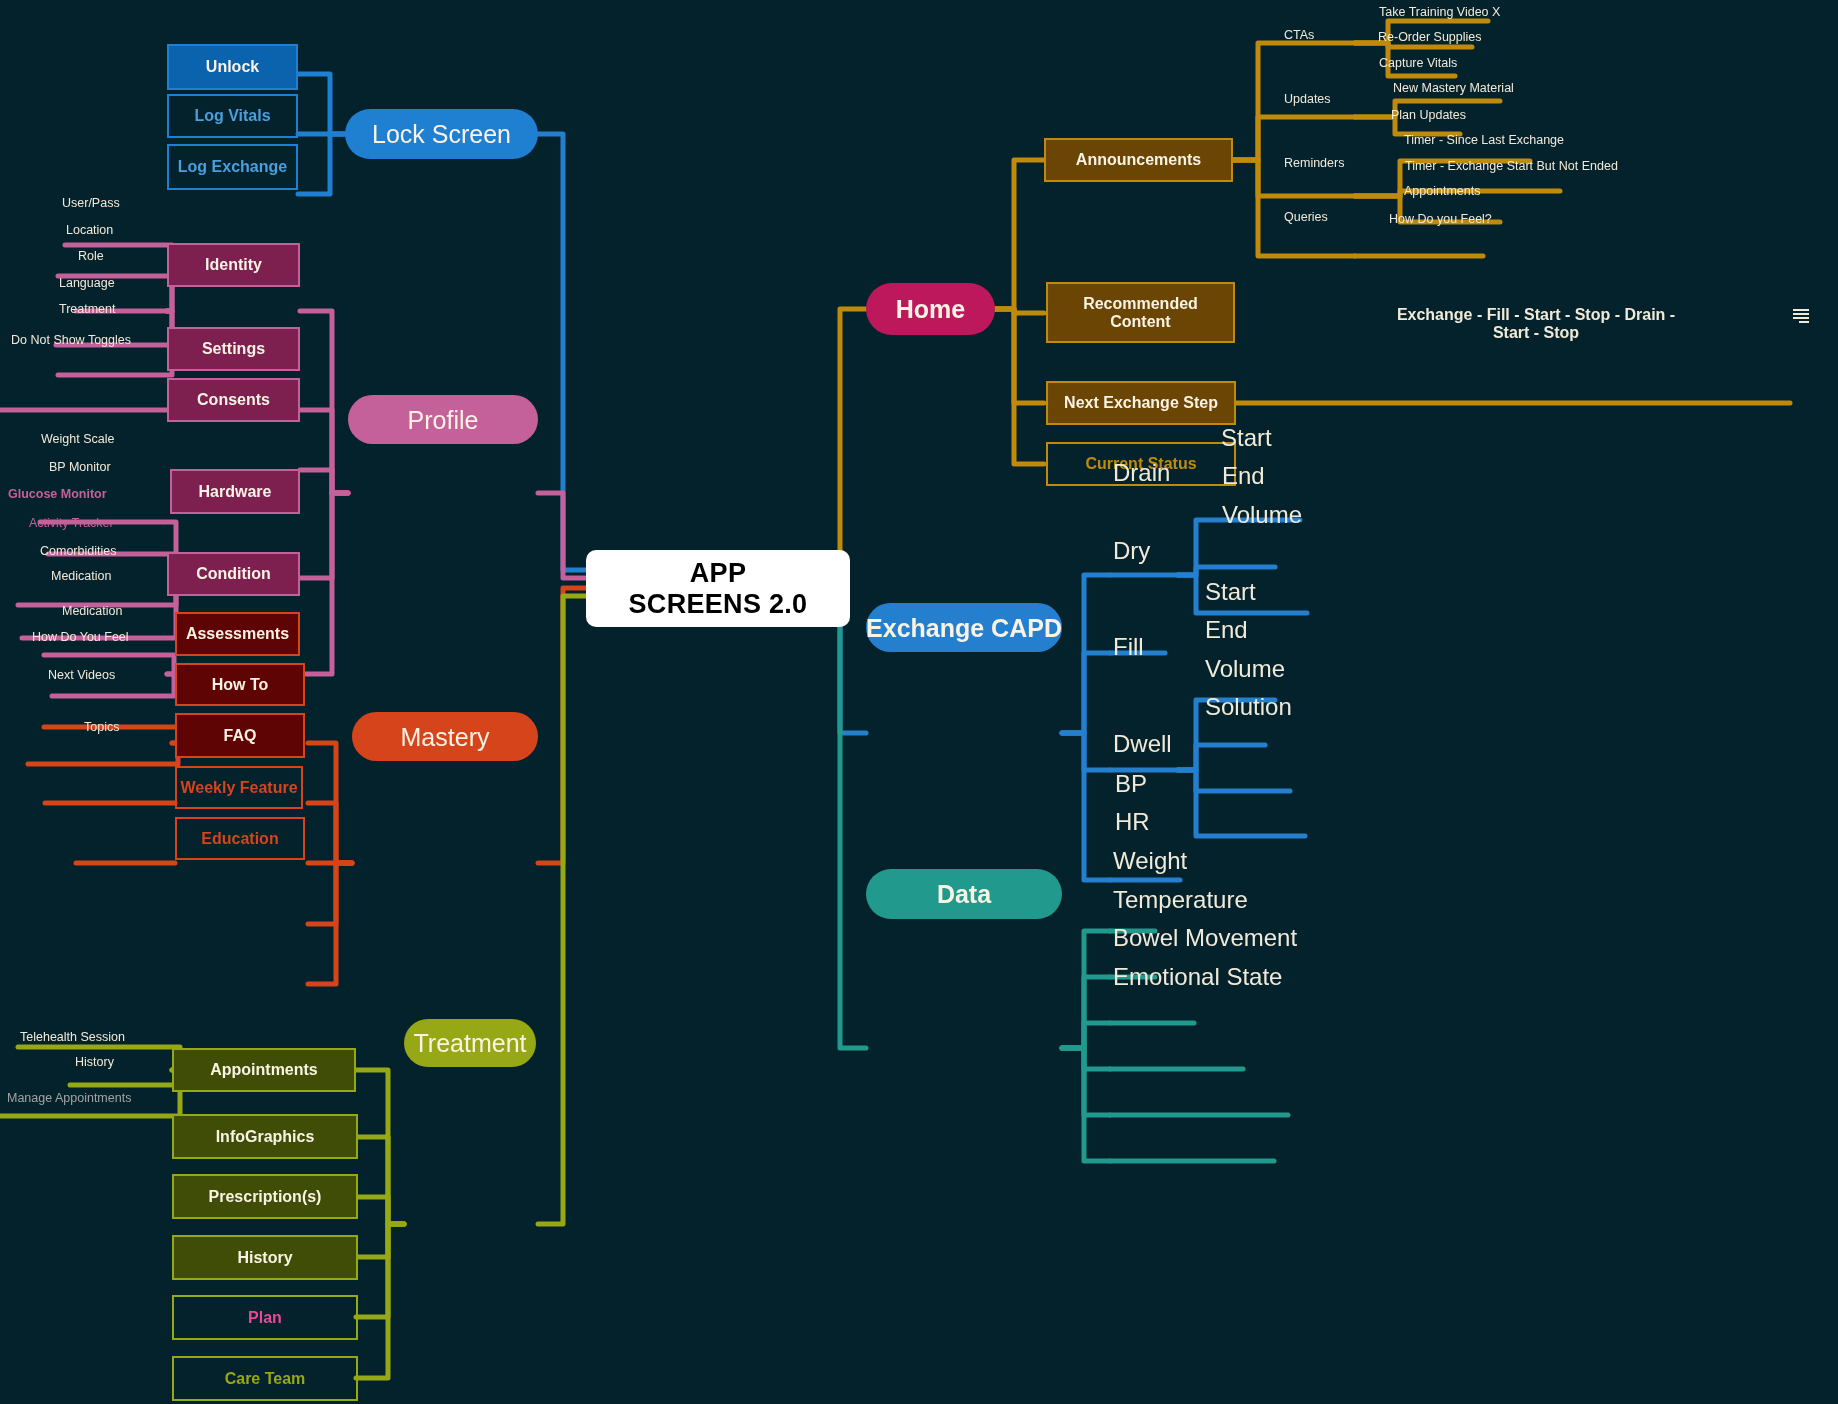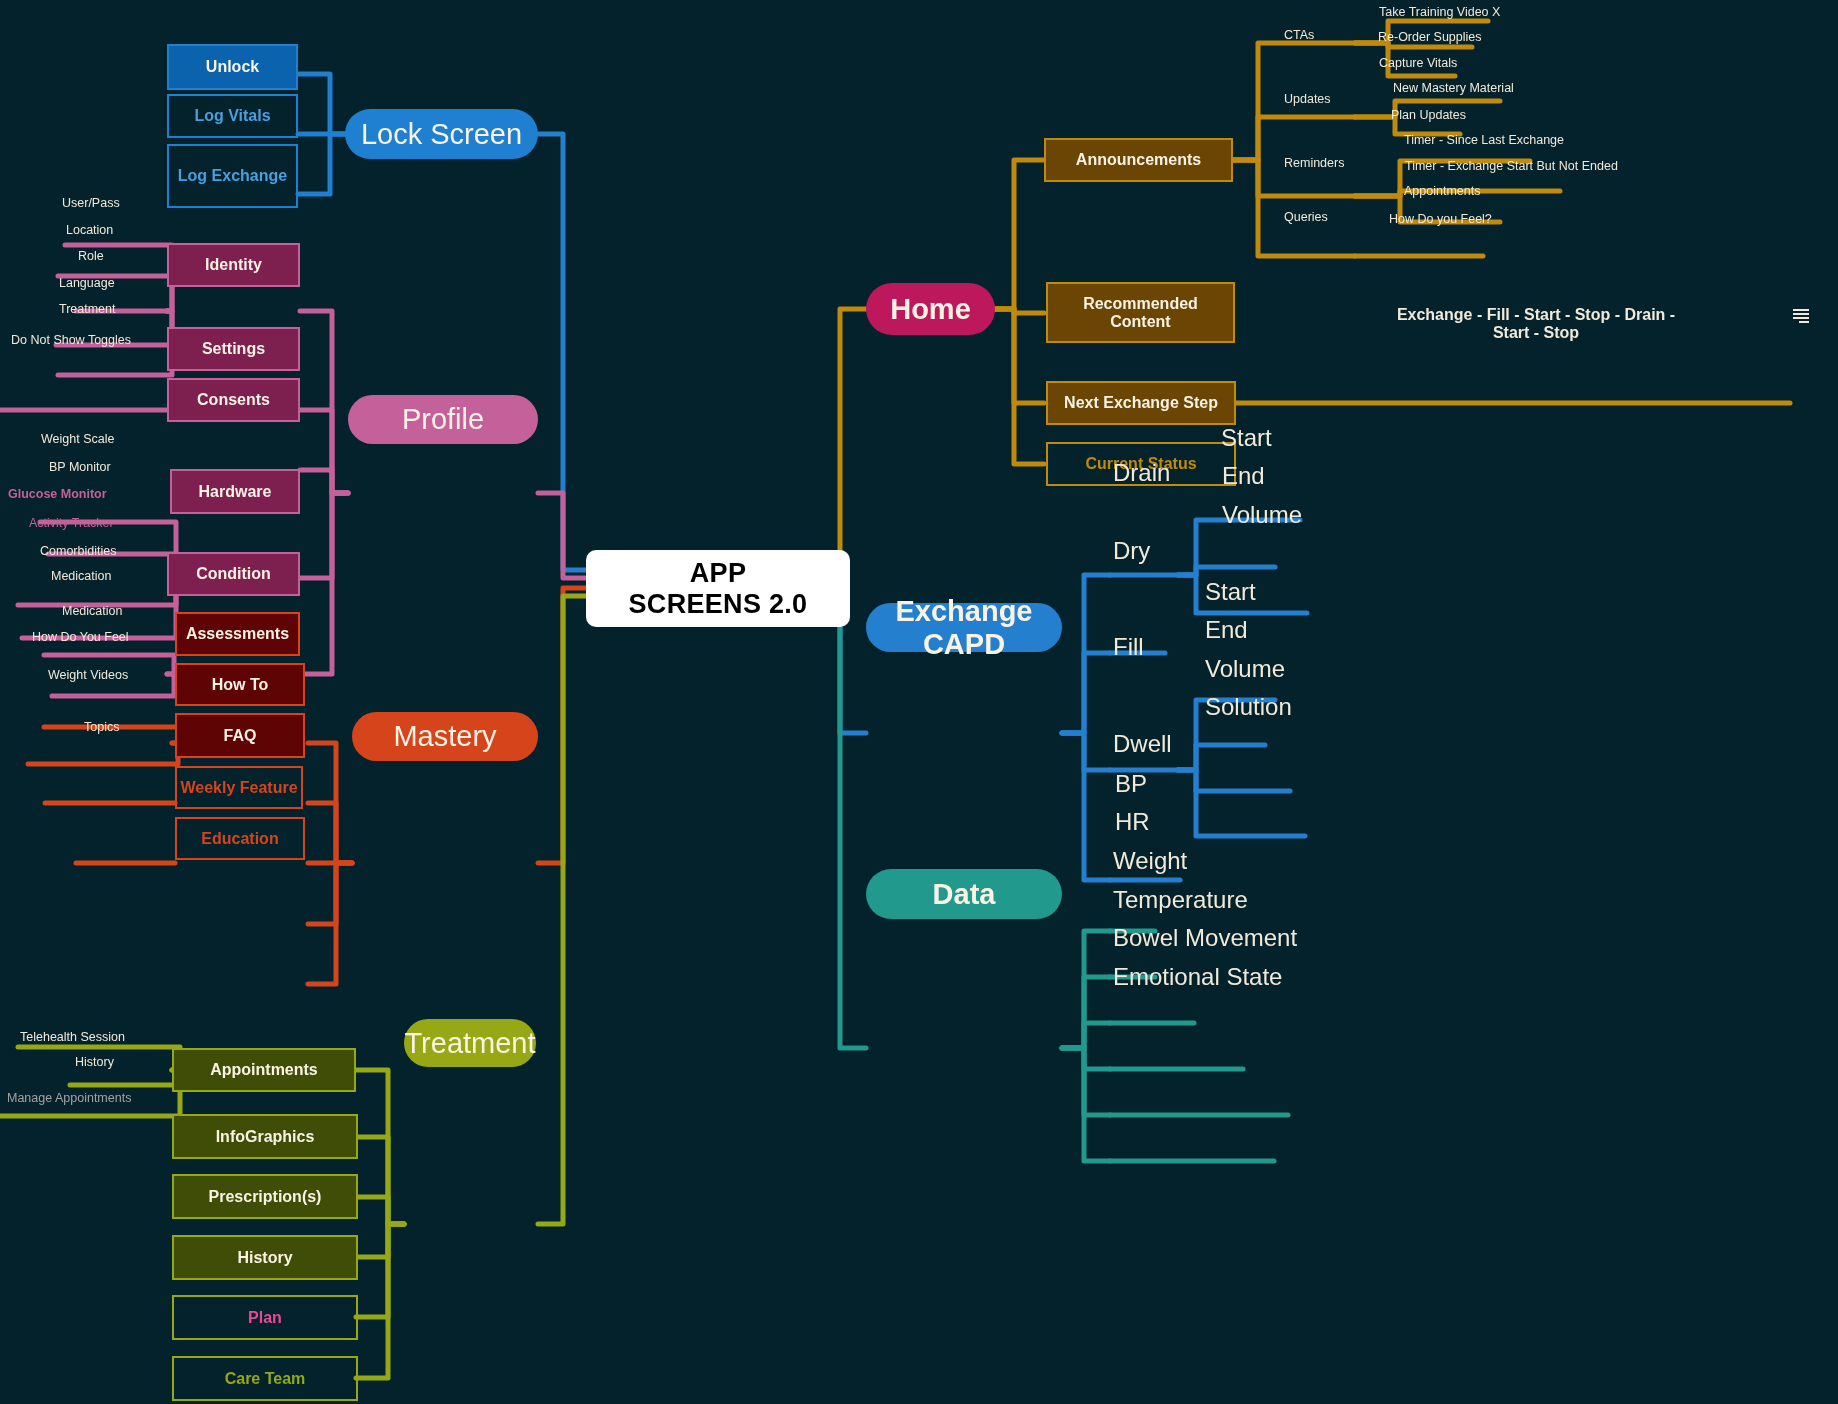--- a/index.html
+++ b/index.html
@@ -36,21 +36,21 @@
     color: #000000;
     border-radius: 10px;
     font-weight: bold;
     font-size: 27px;
     letter-spacing: .3px;
   }
   
   .pill {
     border-radius: 26px;
     color: #faf3e4;
-    font-size: 29px;
+    font-size: 25px;
   }
   .pill.bold { font-weight: bold; }
   
   .box {
     border-style: solid;
     border-width: 2px;
     font-weight: bold;
     font-size: 16px;
   }
   .box.filled { color: #faf3e4; }
@@ -209,21 +209,21 @@
     </g>
   </svg>
 
   <div class="node root" style="left:586px; top:550px; width:264px; height:77px;">APP
 SCREENS 2.0</div>
 
   <div class="node pill" style="left:345px; top:109px; width:193px; height:50px; background:#1f7fd0;">Lock Screen</div>
 
   <div class="node box filled" style="left:167px; top:44px; width:131px; height:46px; background:#0b63ad; border-color:#1f7fd0;">Unlock</div>
   <div class="node box" style="left:167px; top:94px; width:131px; height:44px; background:transparent; border-color:#1f7fd0; color:#4a9fe0;">Log Vitals</div>
-  <div class="node box" style="left:167px; top:144px; width:131px; height:64px; background:transparent; border-color:#1f7fd0; color:#4a9fe0;">Log Exchange</div>
+  <div class="node box" style="left:167px; top:144px; width:131px; height:46px; background:transparent; border-color:#1f7fd0; color:#4a9fe0;">Log Exchange</div>
 
   <div class="node pill" style="left:348px; top:395px; width:190px; height:49px; background:#c4619a;">Profile</div>
 
   <div class="node box filled" style="left:167px; top:243px; width:133px; height:44px; background:#7d1f4f; border-color:#c4619a;">Identity</div>
   <div class="node box filled" style="left:167px; top:327px; width:133px; height:44px; background:#7d1f4f; border-color:#c4619a;">Settings</div>
   <div class="node box filled" style="left:167px; top:378px; width:133px; height:44px; background:#7d1f4f; border-color:#c4619a;">Consents</div>
   <div class="node box filled" style="left:170px; top:469px; width:130px; height:45px; background:#7d1f4f; border-color:#c4619a;">Hardware</div>
   <div class="node box filled" style="left:167px; top:552px; width:133px; height:44px; background:#7d1f4f; border-color:#c4619a;">Condition</div>
 
   <div class="txt small" style="left:62px;  top:196px;">User/Pass</div>
@@ -245,21 +245,21 @@
   <div class="node pill" style="left:352px; top:712px; width:186px; height:49px; background:#d6441c;">Mastery</div>
 
   <div class="node box filled" style="left:175px; top:612px; width:125px; height:44px; background:#5e0404; border-color:#d6441c;">Assessments</div>
   <div class="node box filled" style="left:175px; top:663px; width:130px; height:43px; background:#5e0404; border-color:#d6441c;">How To</div>
   <div class="node box filled" style="left:175px; top:713px; width:130px; height:45px; background:#5e0404; border-color:#d6441c;">FAQ</div>
   <div class="node box" style="left:175px; top:766px; width:128px; height:43px; background:transparent; border-color:#d6441c; color:#d6441c;">Weekly Feature</div>
   <div class="node box" style="left:175px; top:817px; width:130px; height:43px; background:transparent; border-color:#d6441c; color:#d6441c;">Education</div>
 
   <div class="txt small" style="left:62px; top:604px;">Medication</div>
   <div class="txt small" style="left:32px; top:630px;">How Do You Feel</div>
-  <div class="txt small" style="left:48px; top:668px;">Weight Videos</div>
+  <div class="txt small" style="left:48px; top:668px;">Next Videos</div>
   <div class="txt small" style="left:84px; top:720px;">Topics</div>
 
   <div class="node pill" style="left:404px; top:1019px; width:132px; height:48px; background:#96a815;">Treatment</div>
 
   <div class="node box filled" style="left:172px; top:1048px; width:184px; height:44px; background:#3f4d07; border-color:#96a815;">Appointments</div>
   <div class="node box filled" style="left:172px; top:1114px; width:186px; height:45px; background:#3f4d07; border-color:#96a815;">InfoGraphics</div>
   <div class="node box filled" style="left:172px; top:1174px; width:186px; height:45px; background:#3f4d07; border-color:#96a815;">Prescription(s)</div>
   <div class="node box filled" style="left:172px; top:1235px; width:186px; height:45px; background:#3f4d07; border-color:#96a815;">History</div>
   <div class="node box" style="left:172px; top:1295px; width:186px; height:45px; background:transparent; border-color:#96a815; color:#ec4899;">Plan</div>
   <div class="node box" style="left:172px; top:1356px; width:186px; height:45px; background:transparent; border-color:#96a815; color:#96a815;">Care Team</div>

